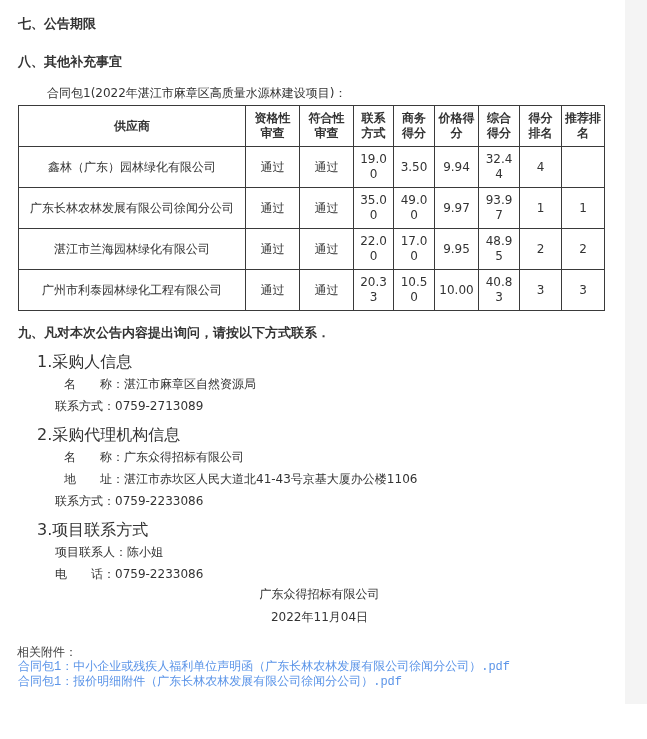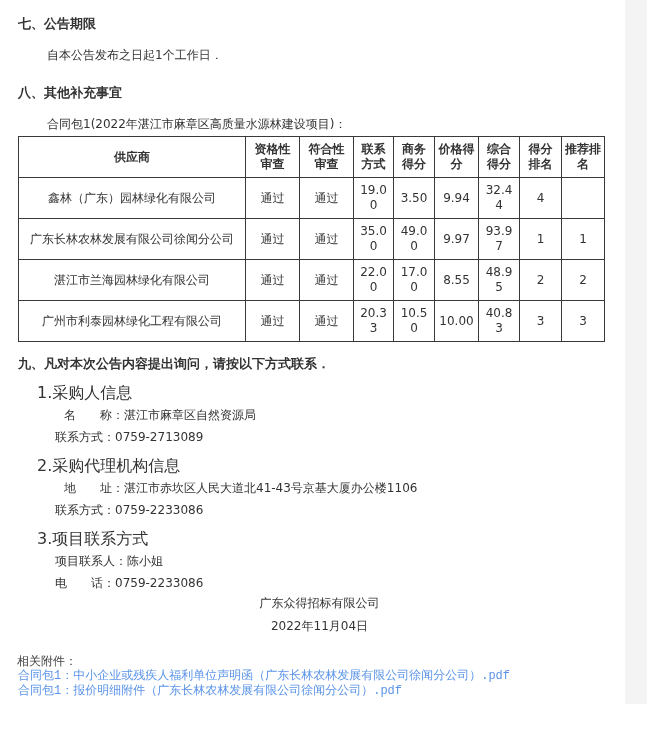--- a/index.html
+++ b/index.html
@@ -32,21 +32,20 @@
   .attachments .label{color:#444;}
   .attach-link{display:block;margin-left:1px;color:#5b94e8;text-decoration:none;cursor:pointer;font-family:Liberation Mono, monospace;}
 </style>
 </head>
 <body>
 
 <div class="page">
   <div class="edge-strip"></div>
 
   <div class="sec-heading" id="h7">七、公告期限</div>
-  <div class="para">自本公告发布之日起1个工作日．</div>
 
   <div class="sec-heading" id="h8">八、其他补充事宜</div>
   <div class="para">合同包1(2022年湛江市麻章区高质量水源林建设项目)：</div>
 
   <table class="score">
     <colgroup>
       <col style="width:227px">
         <col style="width:54px">
         <col style="width:54px">
       <col style="width:40px">
@@ -91,21 +90,21 @@
         <td>93.97</td>
         <td>1</td>
         <td>1</td>
       </tr>
       <tr>
         <td>湛江市兰海园林绿化有限公司</td>
         <td>通过</td>
         <td>通过</td>
         <td>22.00</td>
         <td>17.00</td>
-        <td>8.55</td>
+        <td>9.95</td>
         <td>48.95</td>
         <td>2</td>
         <td>2</td>
       </tr>
       <tr>
         <td>广州市利泰园林绿化工程有限公司</td>
         <td>通过</td>
         <td>通过</td>
         <td>20.33</td>
         <td>10.50</td>
@@ -117,20 +116,21 @@
     </tbody>
   </table>
 
   <div class="sec-heading" id="h9">九、凡对本次公告内容提出询问，请按以下方式联系．</div>
 
   <div class="group-title">1.采购人信息</div>
   <div class="contact-line">名　　称：湛江市麻章区自然资源局</div>
   <div class="contact-line wide">联系方式：0759-2713089</div>
 
   <div class="group-title">2.采购代理机构信息</div>
+  <div class="contact-line">名　　称：广东众得招标有限公司</div>
   <div class="contact-line">地　　址：湛江市赤坎区人民大道北41-43号京基大厦办公楼1106</div>
   <div class="contact-line wide">联系方式：0759-2233086</div>
 
   <div class="group-title">3.项目联系方式</div>
   <div class="contact-line wide">项目联系人：陈小姐</div>
   <div class="contact-line wide">电　　话：0759-2233086</div>
 
   <div class="sign company">广东众得招标有限公司</div>
   <div class="sign date">2022年11月04日</div>
 

